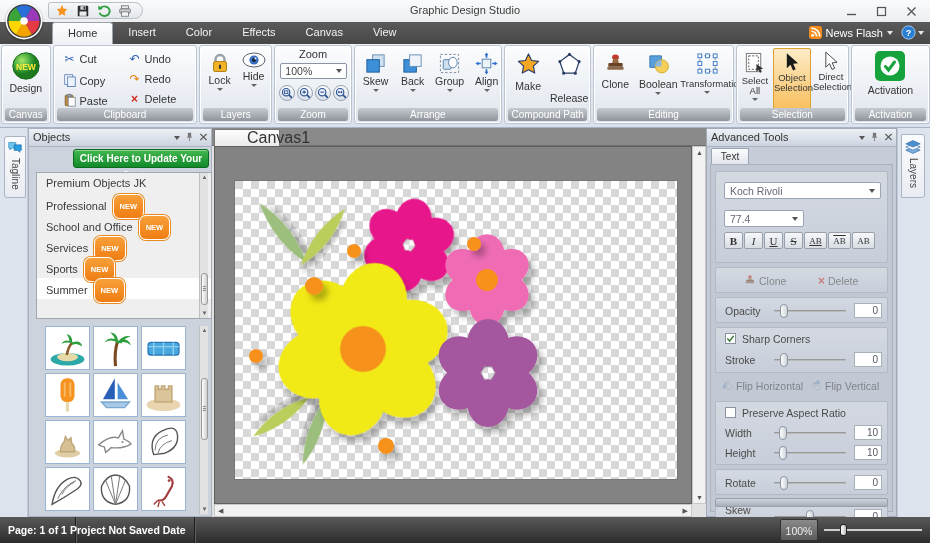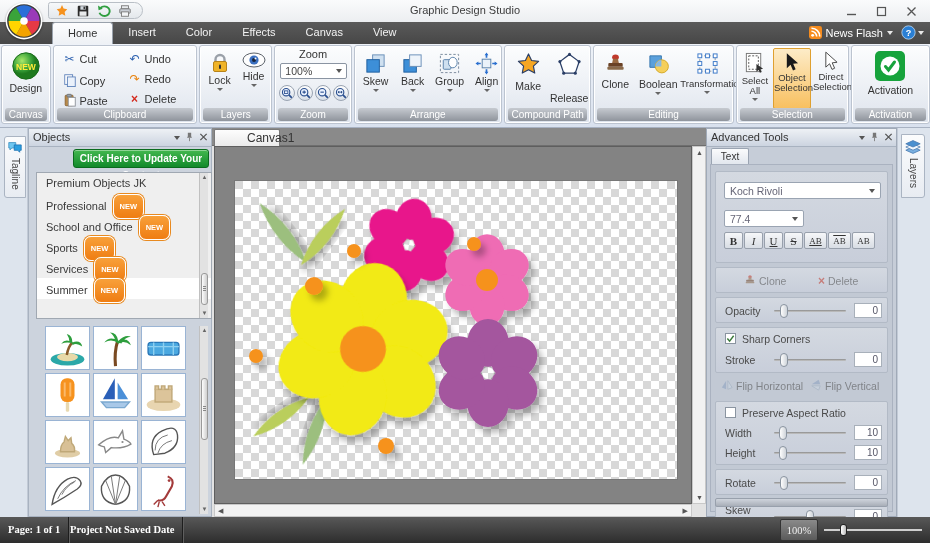--- a/index.html
+++ b/index.html
@@ -69,21 +69,21 @@
   .vsb .sb-arrow { position:absolute; left:0; width:9px; height:9px; font-size:6px; color:#666; text-align:center; line-height:9px; }
   .vsb .sb-thumb { position:absolute; left:1px; width:7px; border-radius:3px; background:linear-gradient(90deg,#fdfdfd,#cfcfcf); border:1px solid #9a9a9a; }
   .grip { position:absolute; left:1px; right:1px; top:50%; height:5px; margin-top:-3px; background:repeating-linear-gradient(#888 0 1px,transparent 1px 2px); }
 
   .thumb-grid { position:absolute; left:16px; top:197px; width:144px; }
   .thumb-cell { position:absolute; width:45px; height:44px; background:#fff; border:1px solid #9ab4d4; }
   .thumb-cell svg { width:43px; height:42px; }
 
   
   .canvas-tabbar { position:absolute; left:212px; top:128px; width:494px; height:18px; background:#8a8a8a; border-bottom:1px solid #6e6e6e; }
-  .canvas-tab { position:absolute; left:2px; top:1px; width:66px; height:17px; background:linear-gradient(#fdfdfd,#eaeaea); border:1px solid #7a7a7a; border-bottom:none; font-size:12px; color:#333; text-align:center; line-height:16px; border-radius:2px 2px 0 0;padding-left:32px; }
+  .canvas-tab { position:absolute; left:2px; top:1px; width:66px; height:17px; background:linear-gradient(#fdfdfd,#eaeaea); border:1px solid #7a7a7a; border-bottom:none; font-size:16px; color:#333; text-align:center; line-height:16px; border-radius:2px 2px 0 0;padding-left:32px; }
   .viewport { position:absolute; left:214px; top:146px; width:478px; height:358px; background:#838383; border:1px solid #5e5e5e; }
   .artboard { position:absolute; left:20px; top:34px; width:442px; height:298px; box-shadow:0 0 0 1px #777; }
   .artboard svg { display:block; width:442px; height:298px; }
   .hsb { position:absolute; left:214px; top:504px; width:478px; height:13px; background:#f2f2f2; border:1px solid #c8c8c8; color:#555; }
   .hsb .a { position:absolute; top:1px; font-size:7px; line-height:10px; }
   .canvas-vsb { position:absolute; left:692px; top:146px; width:14px; height:358px; background:#f2f2f2; border:1px solid #c8c8c8; color:#555; }
   .canvas-vsb .a { position:absolute; left:3px; font-size:7px; }
 
   
   .rp { position:absolute; left:706px; top:128px; width:191px; height:389px; background:#c6cdd8; border:1px solid #a0aab8; }
@@ -99,21 +99,21 @@
   .slider .thumb { position:absolute; top:0; width:8px; height:14px; border-radius:4px; background:linear-gradient(90deg,#fdfdfd,#cfd4da); border:1px solid #8a94a0; }
   .valbox { position:absolute; width:28px; height:15px; background:#fff; border:1px solid #a8b0ba; font-size:10px; color:#556; text-align:right; padding:1px 3px; }
   .chk { position:absolute; width:11px; height:11px; background:#fff; border:1px solid #8a94a0; }
   .chk svg { width:9px; height:9px; display:block; margin:0 auto; }
   .minibtn { position:absolute; display:flex; align-items:center; gap:3px; font-size:10.5px; color:#4a4a4a; }
   .minibtn svg { width:12px; height:12px; }
   .rp-footer { position:absolute; left:4px; bottom:4px; width:173px; height:9px; background:linear-gradient(#cfd4dc,#a8aeb8); border:1px solid #98a0ac; border-radius:2px; }
   .right-rail { position:absolute; left:897px; top:128px; width:33px; height:389px; background:#dde4ed; border-left:1px solid #c2cad6; }
 
   
-  .statusbar { position:absolute; left:0; top:517px; width:930px; height:26px; background:linear-gradient(#585858,#2d2d2d); color:#fff; font-size:10.5px;font-family:Liberation Serif, serif; }
+  .statusbar { position:absolute; left:0; top:517px; width:930px; height:26px; background:linear-gradient(#585858,#2d2d2d); color:#fff; font-size:10.5px; }
   .sb-seg { position:absolute; top:0; height:26px; line-height:26px; padding:0 8px; border-right:1px solid #1d1d1d; box-shadow:1px 0 0 #5f5f5f; white-space:nowrap; font-weight:bold; }
   .sb-zoom-label { position:absolute; right:112px; top:2px; width:38px; height:22px; line-height:22px; text-align:center; background:linear-gradient(#8a8a8a,#5a5a5a); border:1px solid #333; border-radius:2px; color:#eee; }
   .sb-slider { position:absolute; right:8px; top:7px; width:98px; height:12px; }
   .sb-slider .track { position:absolute; top:5px; left:0; right:0; height:2px; background:#cfcfcf; }
   .sb-slider .thumb { position:absolute; top:0; left:16px; width:7px; height:12px; border-radius:3px; background:linear-gradient(90deg,#fff,#bbb); border:1px solid #222; }
 </style>
 </head>
 <body>
 
 <div id="window">
@@ -466,22 +466,22 @@
         <span><svg viewBox="0 0 10 10">
               <path d="M1.5 1.5l7 7M8.5 1.5l-7 7" stroke="#555" stroke-width="1.4"></path>
             </svg></span>
       </span>
     </div>
     <div class="update-btn">Click Here to Update Your Content</div>
     <div class="cat-list" id="cat-list">
         <div class="cat-item"><span>Premium Objects JK</span></div>
         <div class="cat-item"><span>Professional</span><span class="new-badge">NEW</span></div>
         <div class="cat-item"><span>School and Office</span><span class="new-badge">NEW</span></div>
+        <div class="cat-item"><span>Services</span><span class="new-badge">NEW</span></div>
         <div class="cat-item"><span>Sports</span><span class="new-badge">NEW</span></div>
-        <div class="cat-item"><span>Services</span><span class="new-badge">NEW</span></div>
         <div class="cat-item selected"><span>Summer</span><span class="new-badge">NEW</span></div>
       </div>
     <div class="vsb" style="left:170px;top:44px;height:145px">
       <span class="sb-arrow" style="top:0">▲</span>
         <span class="sb-arrow" style="bottom:0">▼</span>
       <span class="sb-thumb" style="top:100px;height:32px">
           <span class="grip"></span>
         </span>
     </div>
     <div class="thumb-grid" id="thumb-grid">

